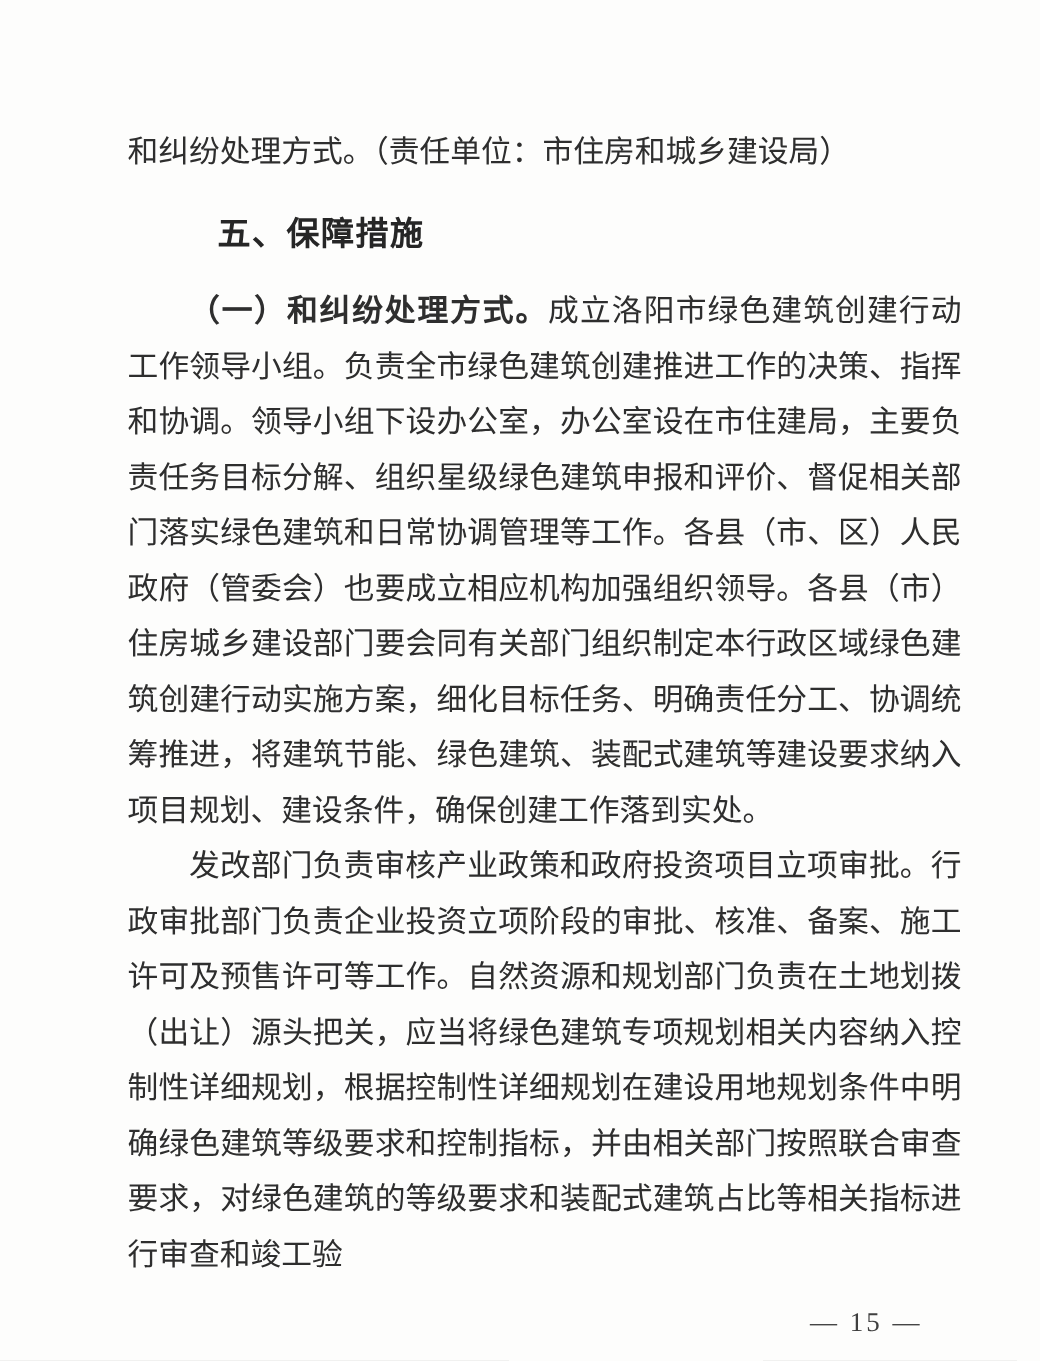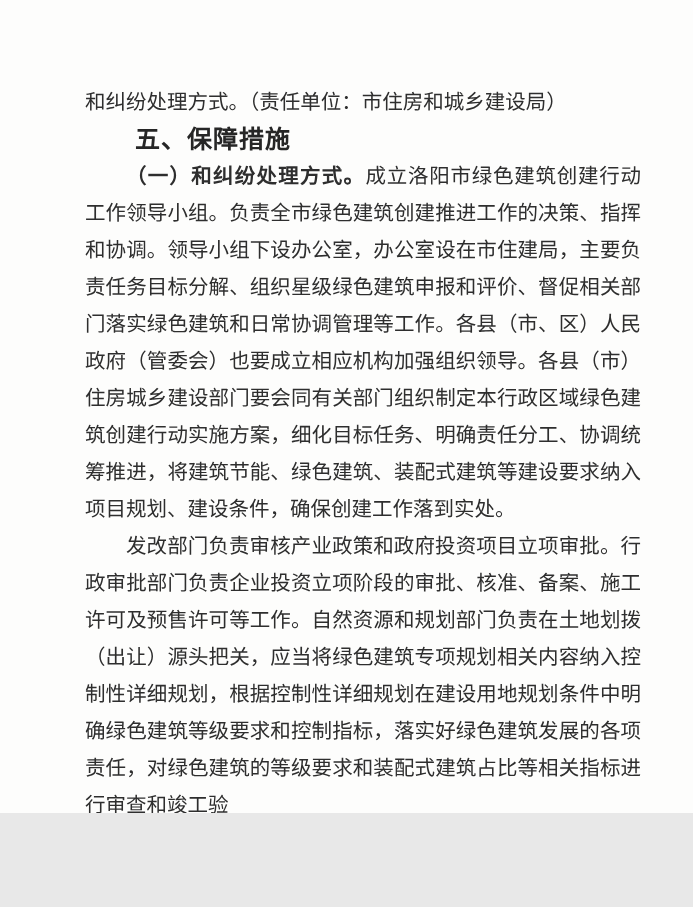--- a/index.html
+++ b/index.html
@@ -4,21 +4,21 @@
 <title>Document</title>
 <style>
   html, body {
     margin: 0;
     padding: 0;
     background: #e8e8e8;
   }
   .page {
     position: relative;
     width: 693px;
-    height: 813px;
+    height: 907px;
     margin: 0 auto;
     background: #fdfdfc;
     overflow: hidden;
     font-family: "Liberation Serif", "DejaVu Serif", serif;
   }
   .content {
     position: absolute;
     left: 85px;
     top: 84px;
     width: 556px;
@@ -28,26 +28,26 @@
     text-align: justify;
   }
   .content p {
     margin: 0;
     padding: 0;
   }
   .para.indent {
     text-indent: 2em;
   }
   .heading {
-    margin: 0;
+    margin: 16px;
     padding: 0;
     text-indent: 2em;
     font-family: "Liberation Sans", "DejaVu Sans", sans-serif;
     font-weight: 700;
-    font-size: 25px;
+    font-size: 22px;
     line-height: 37px;
     color: #262626;
     letter-spacing: 1px;
   }
   .lead {
     font-weight: 700;
     letter-spacing: 0.5px;
   }
   .footer {
     position: absolute;
@@ -65,18 +65,18 @@
 <div class="page">
   <div class="content">
 
     <p class="para"><span>和纠纷处理方式。（责任单位：市住房和城乡建设局）</span></p>
 
     <h2 class="heading">五、保障措施</h2>
 
     <p class="para indent"><b class="lead">（一）和纠纷处理方式。</b><span>成立洛阳市绿色建筑创建行动工作领导小组。负责全市绿色建筑创建推进工作的决策、指挥和协调。领导小组下设办公室，办公室设在市住建局，主要负责任务目标分解、组织星级绿色建筑申报和评价、督促相关部门落实绿色建筑和日常协调管理等工作。各县（市、区）人民政府（管委会）也要成立相应机构加强组织领导。各县（市）住房城乡建设部门要会同有关部门组织制定本行政区域绿色建筑创建行动实施方案，细化目标任务、明确责任分工、协调统筹推进，将建筑节能、绿色建筑、装配式建筑等建设要求纳入项目规划、建设条件，确保创建工作落到实处。</span></p>
 
 
-    <p class="para indent"><span>发改部门负责审核产业政策和政府投资项目立项审批。行政审批部门负责企业投资立项阶段的审批、核准、备案、施工许可及预售许可等工作。自然资源和规划部门负责在土地划拨（出让）源头把关，应当将绿色建筑专项规划相关内容纳入控制性详细规划，根据控制性详细规划在建设用地规划条件中明确绿色建筑等级要求和控制指标，落实好绿色建筑发展的各项责任，对绿色建筑的等级要求和装配式建筑占比等相关指标进行审查和竣工验</span></p>
+    <p class="para indent"><span>发改部门负责审核产业政策和政府投资项目立项审批。行政审批部门负责企业投资立项阶段的审批、核准、备案、施工许可及预售许可等工作。自然资源和规划部门负责在土地划拨（出让）源头把关，应当将绿色建筑专项规划相关内容纳入控制性详细规划，根据控制性详细规划在建设用地规划条件中明确绿色建筑等级要求和控制指标，并由相关部门按照联合审查要求，对绿色建筑的等级要求和装配式建筑占比等相关指标进行审查和竣工验</span></p>
 
   </div>
 
   <div class="footer">— 15 —</div>
 </div>
 
 </body></html>

